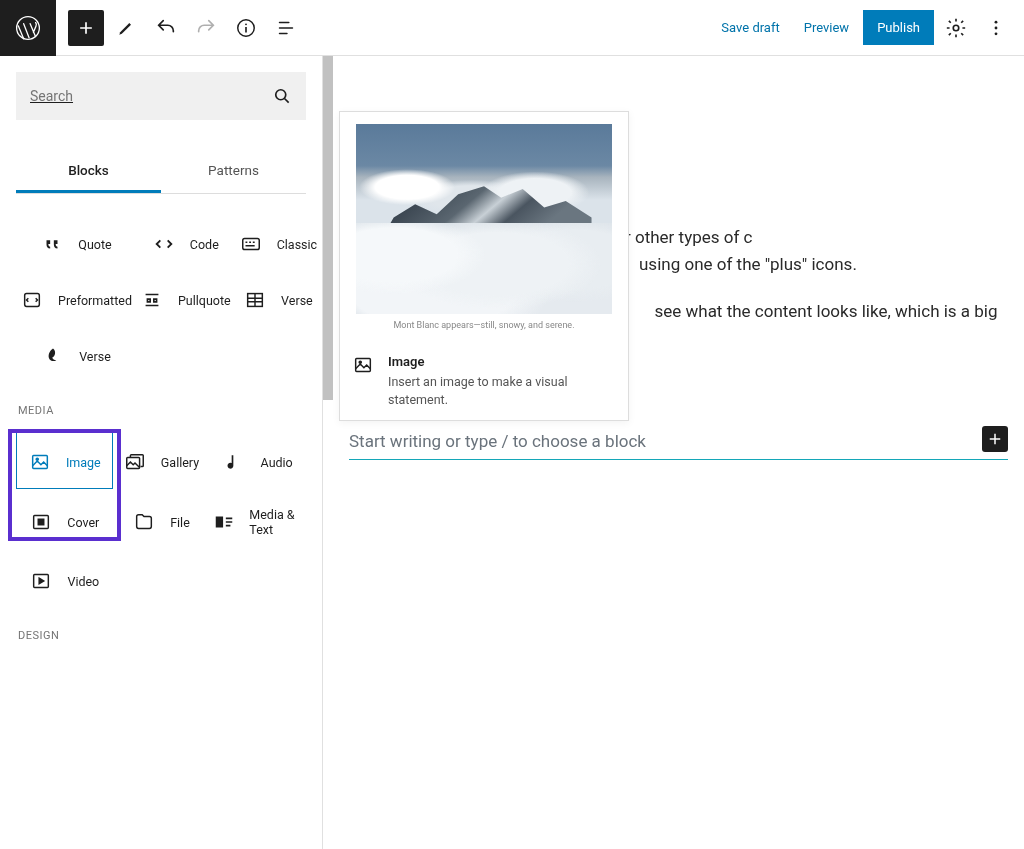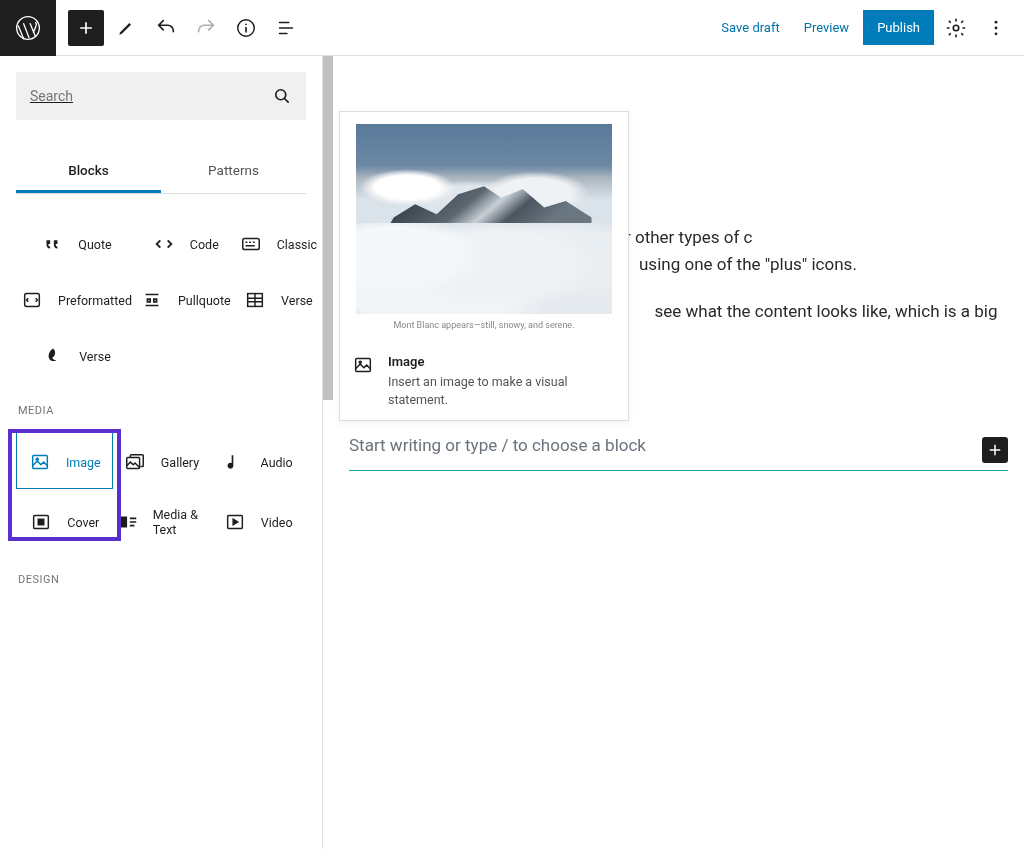--- a/index.html
+++ b/index.html
@@ -24,21 +24,21 @@
   .block-item { display: flex; align-items: center; justify-content: center; padding: 18px 4px 14px; font-size: 12.5px; color: #1e1e1e; gap: 14px; position: relative; }
   .block-item .icn { width: 24px; height: 24px; display: flex; align-items: center; justify-content: center; }
   .section-label { font-size: 11px; color: #757575; text-transform: uppercase; letter-spacing: .5px; margin: 22px 0 14px 2px; }
   .highlight-box { position: absolute; border: 4px solid #5a2fcf; pointer-events: none; }
   .block-item.selected { color: #007cba; }
   .block-item.selected-bg { border: 1px solid #007cba; }
   .canvas { flex: 1; position: relative; padding: 16px; }
   .content-area { padding: 0 0 0 0; }
   .para { font-size: 17px; line-height: 1.6; color: #2a2a2a; margin-bottom: 20px; }
   .click-me { display: inline-block; background: #57585a; color: #fff; padding: 10px 22px; border-radius: 24px; font-size: 16px; margin-top: 6px; }
-  .new-block { display: flex; align-items: flex-start; height: 36px; margin-top: 44px; border-bottom: 1.5px solid #14a7b8; position: relative; padding-right: 40px; }
+  .new-block { display: flex; align-items: center; height: 36px; margin-top: 33px; border-bottom: 1.5px solid #14a7b8; position: relative; padding-right: 40px; }
   .new-block-text { color: #6a737c; font-size: 17px; }
   .plus-black { position: absolute; right: 0; top: 2px; width: 26px; height: 26px; background: #1e1e1e; color: #fff; display: flex; align-items: center; justify-content: center; border-radius: 3px; }
   .tooltip-card { position: absolute; left: 16px; top: 55px; width: 290px; background: #fff; border: 1px solid #ddd; padding: 12px; box-shadow: 0 2px 8px rgba(0,0,0,.05); }
   .tooltip-img { width: 256px; height: 190px; margin: 0 auto 6px; position: relative; overflow: hidden; }
   .sky { position:absolute; inset:0; background: linear-gradient(#5a7a9a 0%, #6b88a4 22%, #a8b4be 28%, #dbe3ea 40%); }
   .cloud-upper { position:absolute; top:22%; left:0; right:0; height:28%; background: radial-gradient(ellipse 80px 30px at 20% 40%, #fff 40%, transparent 60%), radial-gradient(ellipse 90px 35px at 70% 50%, #eef2f5 40%, transparent 60%), radial-gradient(ellipse 100px 30px at 45% 60%, #e0e6eb 40%, transparent 60%); }
   .mountain { position:absolute; top:30%; left:8%; right:8%; height:35%; background: linear-gradient(140deg, #3a4550 20%, #5a6670 40%, #c8d0d6 50%, #4a5560 60%, #6a7680 75%); clip-path: polygon(0% 100%, 8% 55%, 18% 35%, 28% 50%, 38% 20%, 50% 8%, 58% 25%, 68% 12%, 78% 40%, 88% 30%, 100% 55%, 100% 100%); }
   .cloud-lower { position:absolute; bottom:0; left:0; right:0; height:48%; background: radial-gradient(ellipse 140px 60px at 15% 35%, #f5f8fa 45%, transparent 65%), radial-gradient(ellipse 160px 70px at 55% 45%, #eef2f5 45%, transparent 65%), radial-gradient(ellipse 150px 65px at 85% 40%, #e8edf1 45%, transparent 65%), radial-gradient(ellipse 180px 80px at 30% 75%, #f2f5f8 45%, transparent 65%), radial-gradient(ellipse 170px 75px at 75% 80%, #e5eaef 45%, transparent 65%), linear-gradient(#dce3e9, #c8d2da); }
   .tooltip-caption { text-align: center; font-size: 9px; color: #888; margin-bottom: 24px; }
   .tooltip-row { display: flex; gap: 14px; align-items: flex-start; }
@@ -224,20 +224,28 @@
         <span class="icn">
             <svg width="22" height="22" viewBox="0 0 24 24" stroke="#1e1e1e" stroke-width="1.6" fill="none">
               <rect x="4" y="5" width="16" height="14" rx="1"></rect>
               <rect x="9" y="9" width="6" height="6" fill="#1e1e1e"></rect>
             </svg>
           </span>
         <span>Cover</span>
       </div>
       <div class="block-item">
         <span class="icn">
+            <svg width="22" height="22" viewBox="0 0 24 24" stroke="#1e1e1e" stroke-width="1.6" fill="none">
+              <path d="M4 6a2 2 0 012-2h4l2 2h6a2 2 0 012 2v9a2 2 0 01-2 2H6a2 2 0 01-2-2V6z"></path>
+            </svg>
+          </span>
+        <span>File</span>
+      </div>
+      <div class="block-item">
+        <span class="icn">
             <svg width="22" height="22" viewBox="0 0 24 24" fill="#1e1e1e">
               <rect x="3" y="6" width="8" height="12"></rect>
               <path d="M14 8h7M14 12h7M14 16h5" stroke="#1e1e1e" stroke-width="1.8"></path>
             </svg>
           </span>
         <span>Media &amp; Text</span>
       </div>
       <div class="block-item">
         <span class="icn">
             <svg width="22" height="22" viewBox="0 0 24 24" stroke="#1e1e1e" stroke-width="1.6" fill="none">

